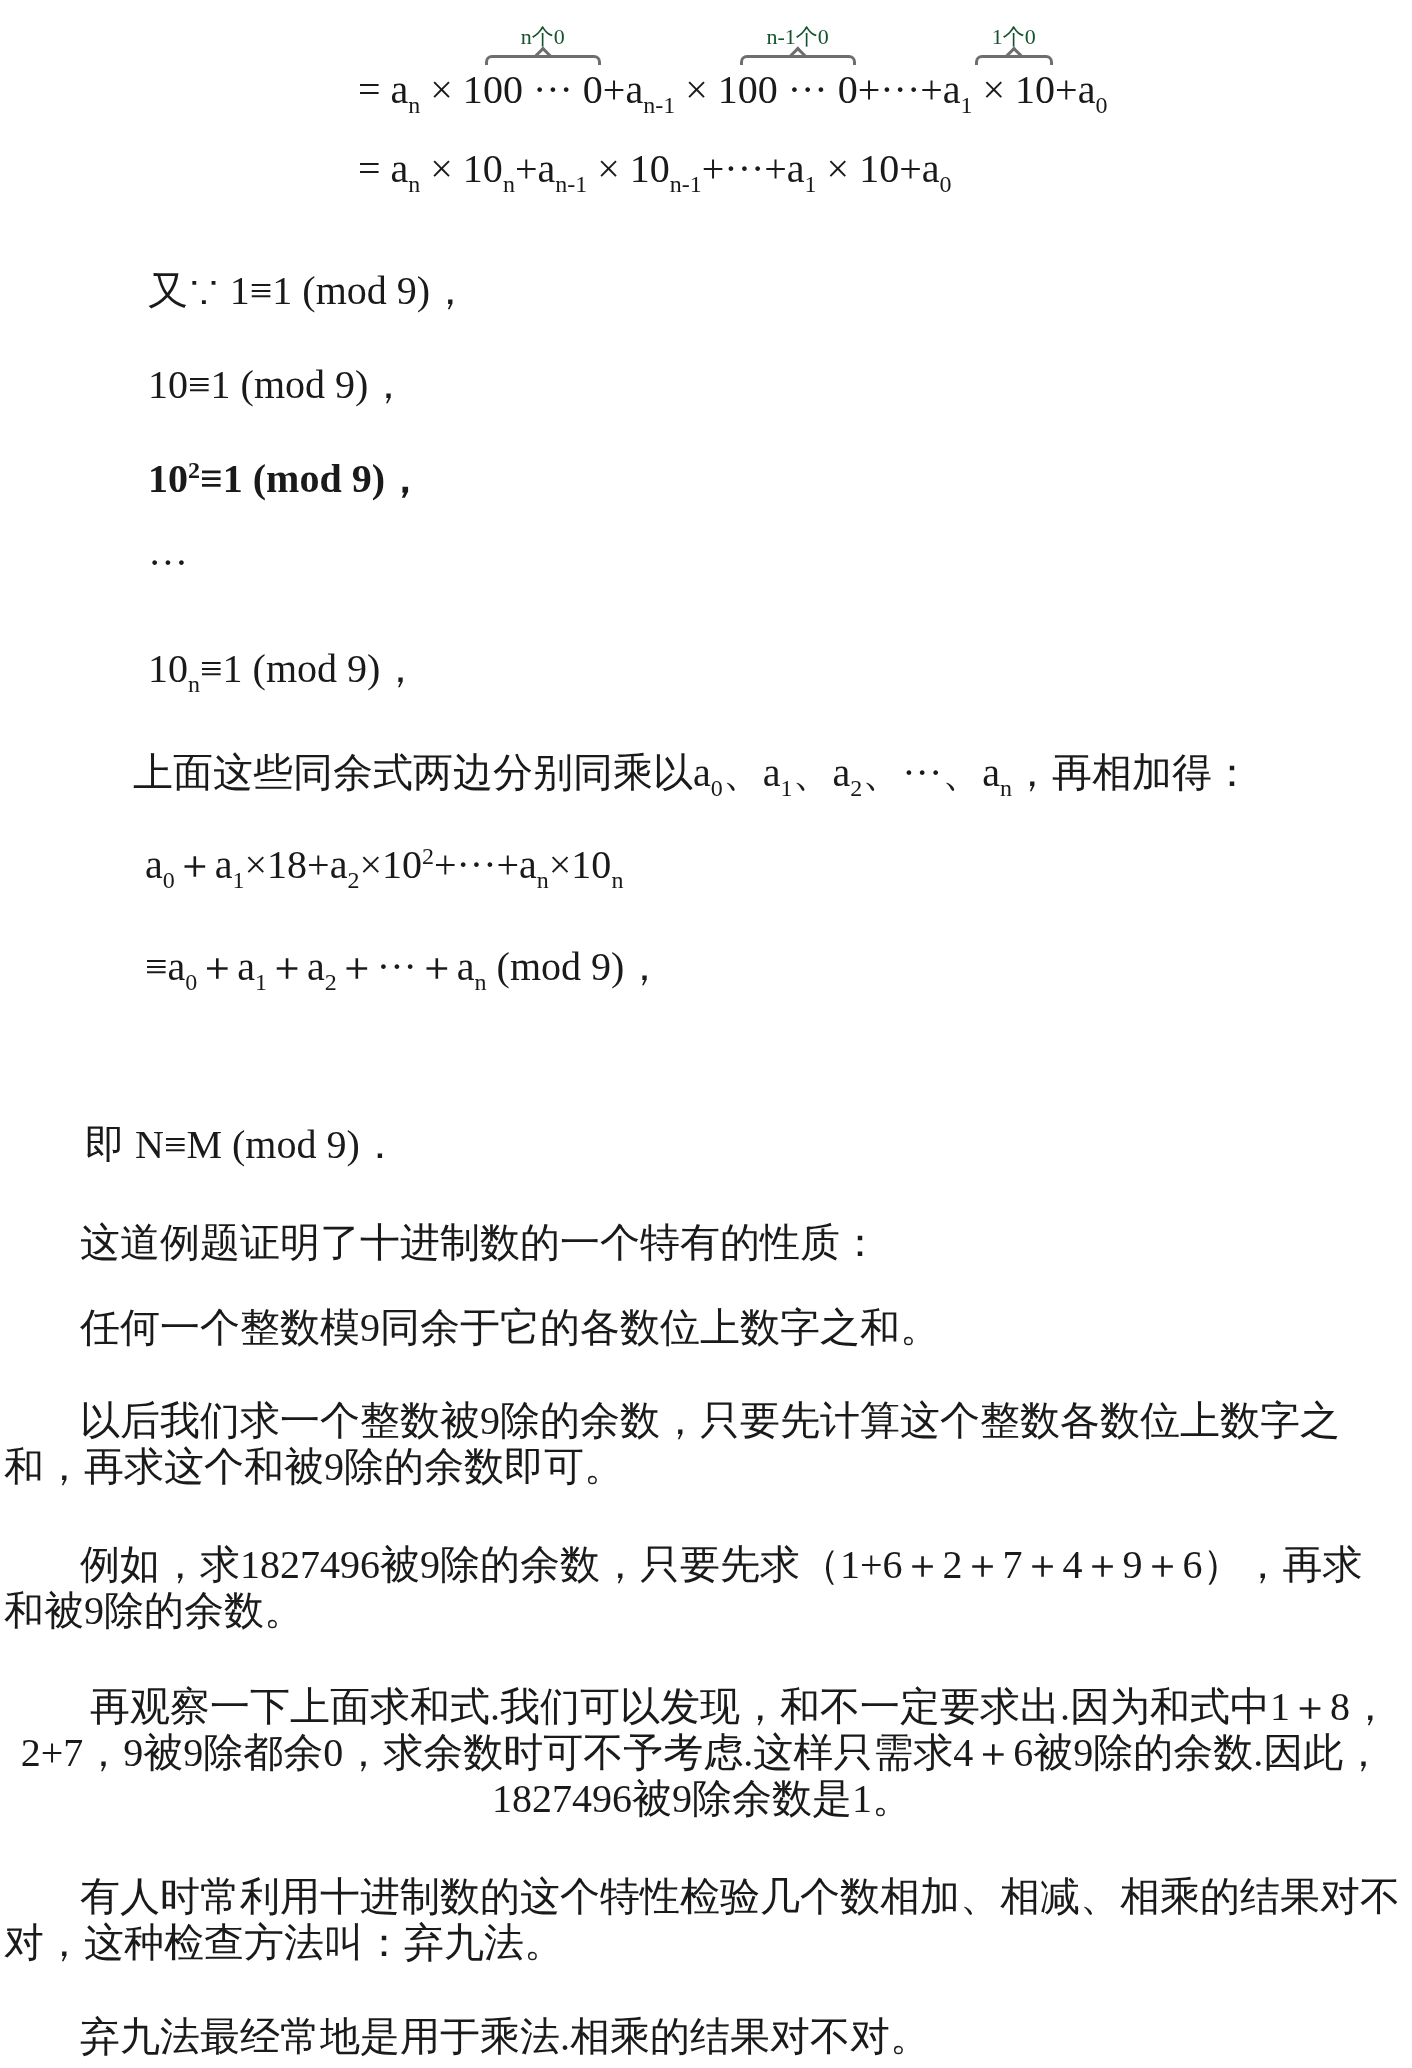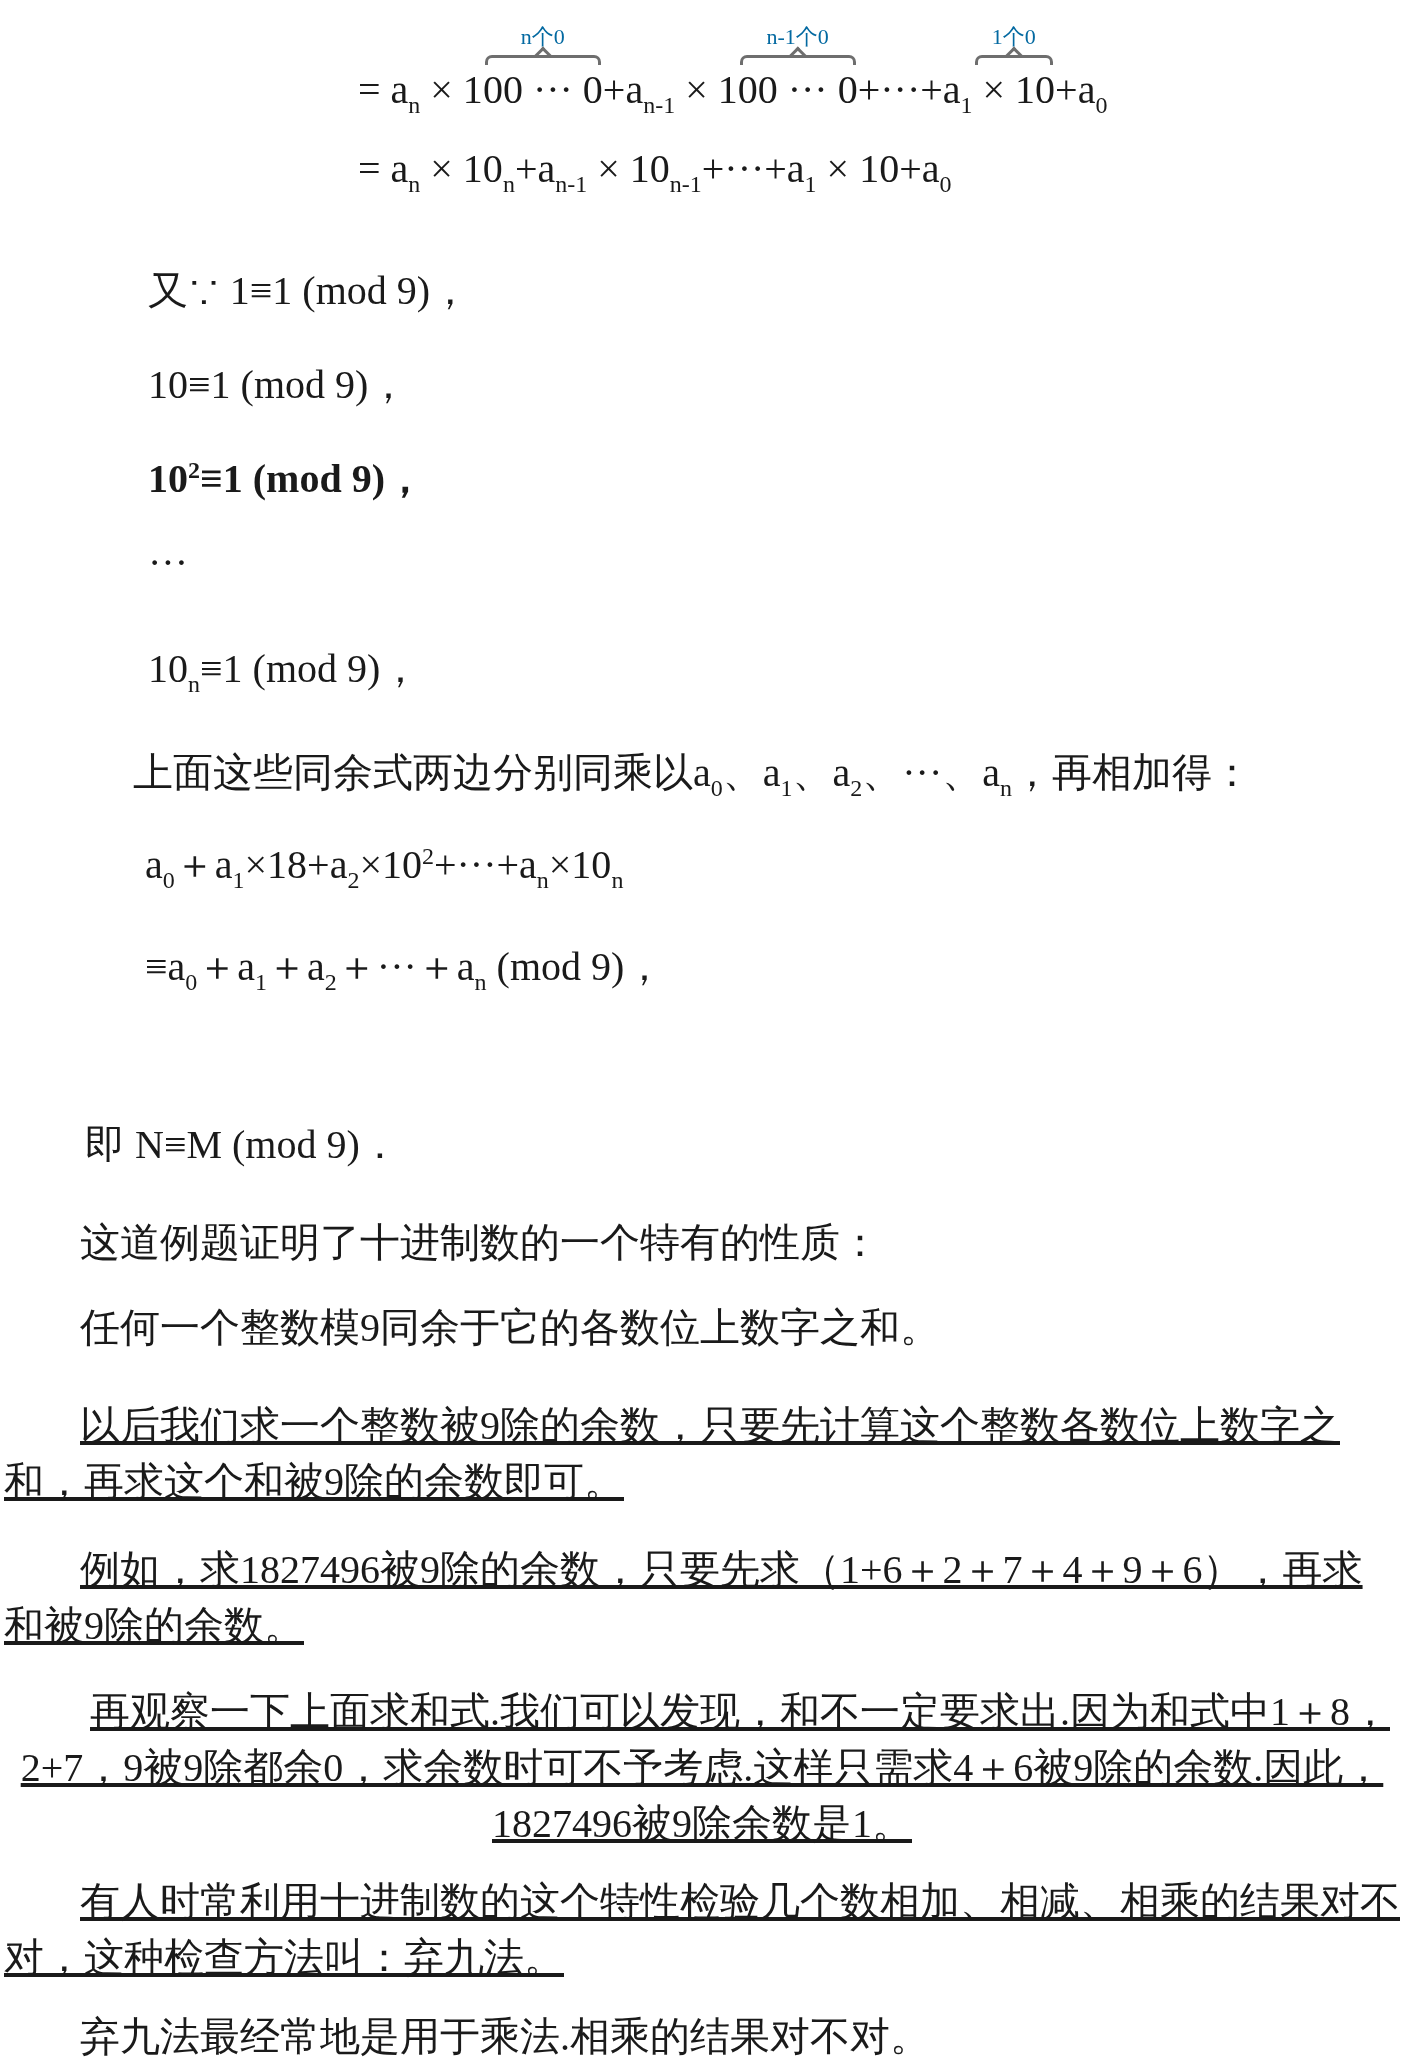--- a/index.html
+++ b/index.html
@@ -17,21 +17,21 @@
 
   
   sub { font-size: 24px; vertical-align: -10px; line-height: 0; }
   sup { font-size: 24px; vertical-align: 14px; line-height: 0; }
 
   
   .ob { position: relative; display: inline-block; padding-top: 42px; vertical-align: baseline; }
   .ob-base { white-space: pre; }
   .ob-label {
     position: absolute; top: 1px; left: 50%; transform: translateX(-50%);
-    font-size: 22px; line-height: 22px; white-space: nowrap; color: #0369a1;
+    font-size: 22px; line-height: 22px; white-space: nowrap; color: #14532d;
   }
   .ob-label::after {
     content: ""; position: absolute; left: 50%; bottom: -13px;
     width: 9px; height: 9px; background: #ffffff;
     border-left: 3px solid #6e6e6e; border-top: 3px solid #6e6e6e;
     transform: translateX(-50%) rotate(45deg);
   }
   .ob-brace { position: absolute; top: 30px; left: 2px; right: 2px; height: 10px; }
   .ob-brace::before, .ob-brace::after {
     content: ""; position: absolute; top: 0; width: 50%; height: 10px;
@@ -56,21 +56,21 @@
   #p-prop  { top: 1305px; left: 80px;  }
   #p-method  { top: 1398px; }
   #p-example { top: 1542px; }
   #p-observe { top: 1684px; text-align: center; }
   #p-check   { top: 1874px; }
   #p-last    { top: 2014px; left: 80px; }
 
   .para-wrap {
     left: 4px; width: 1396px;
     white-space: normal; text-indent: 76px;
-    line-height: 56px; margin: 0; text-decoration: underline;
+    line-height: 46px; margin: 0;
   }
   .para-line { margin: 0; }
 </style>
 </head>
 <body>
 
 <div class="row" id="f1"><span>= a</span><sub>n</sub><span> × 1</span><span class="ob"><span class="ob-label">n个0</span><span class="ob-brace"></span><span class="ob-base">00 ··· 0</span></span><span>+a</span><sub>n-1</sub><span> × 1</span><span class="ob"><span class="ob-label">n-1个0</span><span class="ob-brace"></span><span class="ob-base">00 ··· 0</span></span><span>+···+a</span><sub>1</sub><span class="ob"><span class="ob-label">1个0</span><span class="ob-brace"></span><span class="ob-base"> × 10</span></span><span>+a</span><sub>0</sub></div>
 
 <div class="row" id="f2"><span>= a</span><sub>n</sub><span> × 10</span><sub>n</sub><span>+a</span><sub>n-1</sub><span> × 10</span><sub>n-1</sub><span>+···+a</span><sub>1</sub><span> × 10+a</span><sub>0</sub></div>
 

